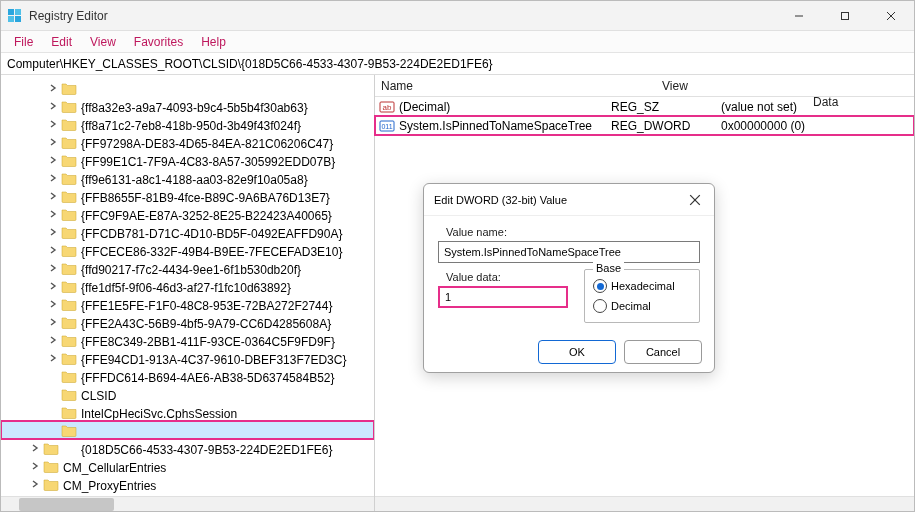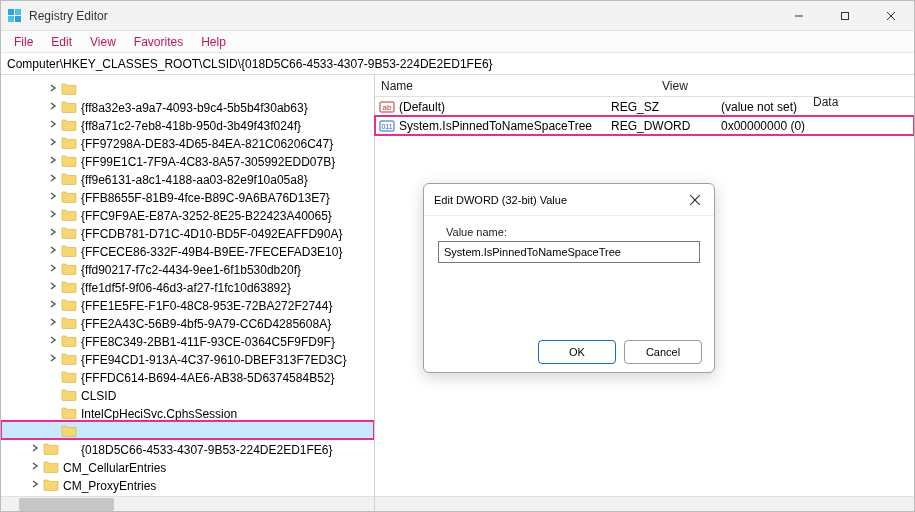--- a/index.html
+++ b/index.html
@@ -514,21 +514,21 @@
       <div class="col col-type">View</div>
       <div class="col col-data">Data</div>
     </div>
     <div id="list-rows">
         <div class="list-row">
           <div class="cell-name">
             <span class="row-icon"><svg viewBox="0 0 16 16">
                 <rect x="1" y="3" width="14" height="10" rx="1" fill="#fff" stroke="#b33"></rect>
                 <text x="8" y="11" text-anchor="middle" font-size="8" fill="#b33" font-family="Arial">ab</text>
               </svg></span>
-            <span>(Default)</span>
+            <span>(Decimal)</span>
           </div>
           <div class="cell-type">REG_SZ</div>
           <div class="cell-data">(value not set)</div>
         </div>
         <div class="list-row highlight">
           <div class="cell-name">
             <span class="row-icon"><svg viewBox="0 0 16 16">
                 <rect x="1" y="3" width="14" height="10" rx="1" fill="#fff" stroke="#2266cc"></rect>
                 <text x="8" y="11" text-anchor="middle" font-size="7" fill="#2266cc" font-family="Arial">011</text>
               </svg></span>
@@ -546,20 +546,37 @@
         <div class="dialog-close">
           <svg width="12" height="12" viewBox="0 0 10 10">
               <line x1="1" y1="1" x2="9" y2="9" stroke="#333"></line>
               <line x1="9" y1="1" x2="1" y2="9" stroke="#333"></line>
             </svg>
         </div>
       </div>
       <div class="dialog-body">
         <div class="dlabel">Value name:</div>
         <input class="dinput" value="System.IsPinnedToNameSpaceTree" style="">
+        <div class="row-valuebase">
+          <div>
+            <div class="dlabel">Value data:</div>
+            <input class="dinput small highlight" value="1" style="">
+          </div>
+          <div class="base-group">
+            <span class="grouplabel">Base</span>
+            <div class="radio-row">
+              <span class="radio-circle checked"></span>
+              <span>Hexadecimal</span>
+            </div>
+            <div class="radio-row">
+              <span class="radio-circle"></span>
+              <span>Decimal</span>
+            </div>
+          </div>
+        </div>
       </div>
       <div class="dialog-footer">
         <button class="dlgbtn primary">OK</button>
         <button class="dlgbtn">Cancel</button>
       </div>
     </div>
 
   </div>
 </div>
 

